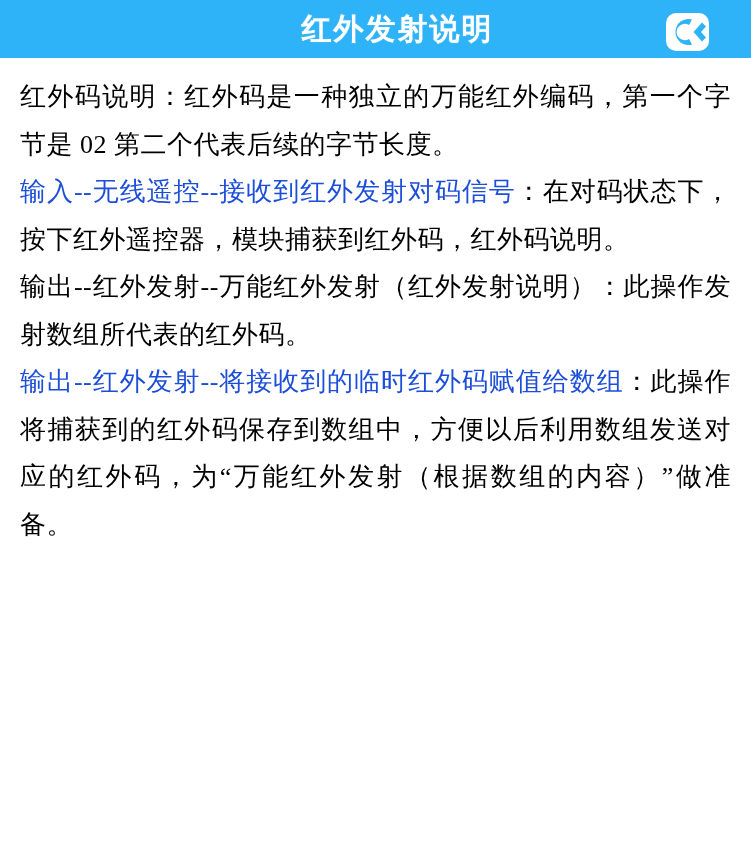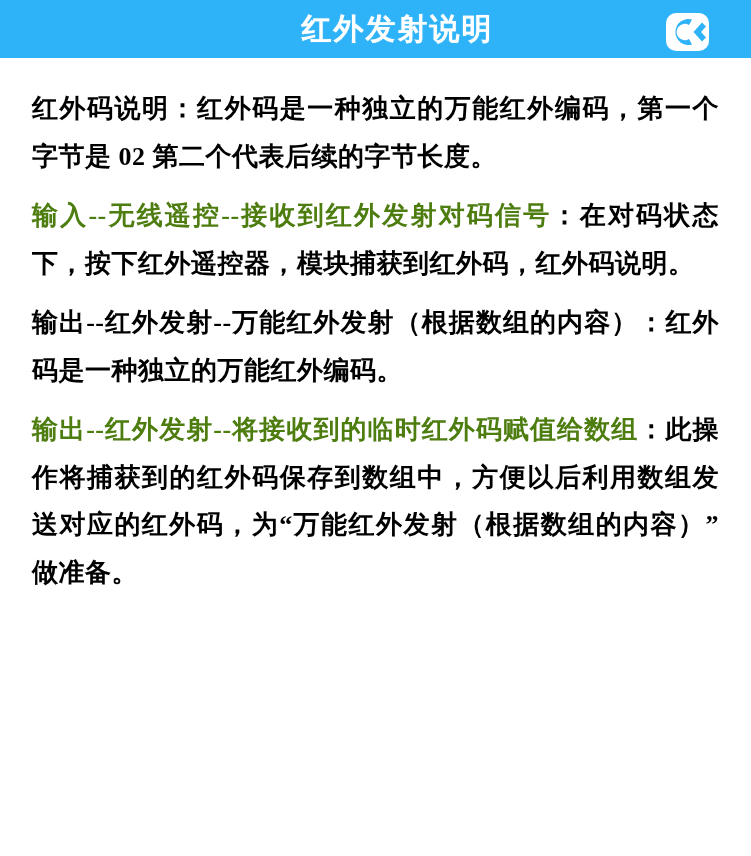--- a/index.html
+++ b/index.html
@@ -43,26 +43,25 @@
   .content {
     padding: 15px 20px 0 20px;
     font-size: 26px;
     line-height: 47.5px;
     color: #000000;
     text-align: justify;
     text-justify: inter-ideograph;
     letter-spacing: 0.5px;
   }
   .content p {
-    margin: 12px;
+    margin: 0;
     padding: 0;
-    font-weight: bold;
   }
   .lead {
-    color: #4d7c0f;
+    color: #1d4ed8;
   }
 </style>
 </head>
 <body>
 
 <div class="page">
 
   <div class="header">
     <div class="header-title">红外发射说明</div>
 
@@ -73,19 +72,19 @@
     </svg>
   </div>
 
   <div class="content">
 
     <p><span>红外码说明：红外码是一种独立的万能红外编码，第一个字节是 02 第二个代表后续的字节长度。</span></p>
 
     <p><span class="lead">输入--无线遥控--接收到红外发射对码信号</span><span>：在对码状态下，按下红外遥控器，模块捕获到红外码，红外码说明。</span></p>
 
 
-    <p><span>输出--红外发射--万能红外发射（根据数组的内容）：红外码是一种独立的万能红外编码。</span></p>
+    <p><span>输出--红外发射--万能红外发射（红外发射说明）：此操作发射数组所代表的红外码。</span></p>
 
 
     <p><span class="lead">输出--红外发射--将接收到的临时红外码赋值给数组</span><span>：此操作将捕获到的红外码保存到数组中，方便以后利用数组发送对应的红外码，为“万能红外发射（根据数组的内容）”做准备。</span></p>
 
   </div>
 </div>
 
 </body></html>

